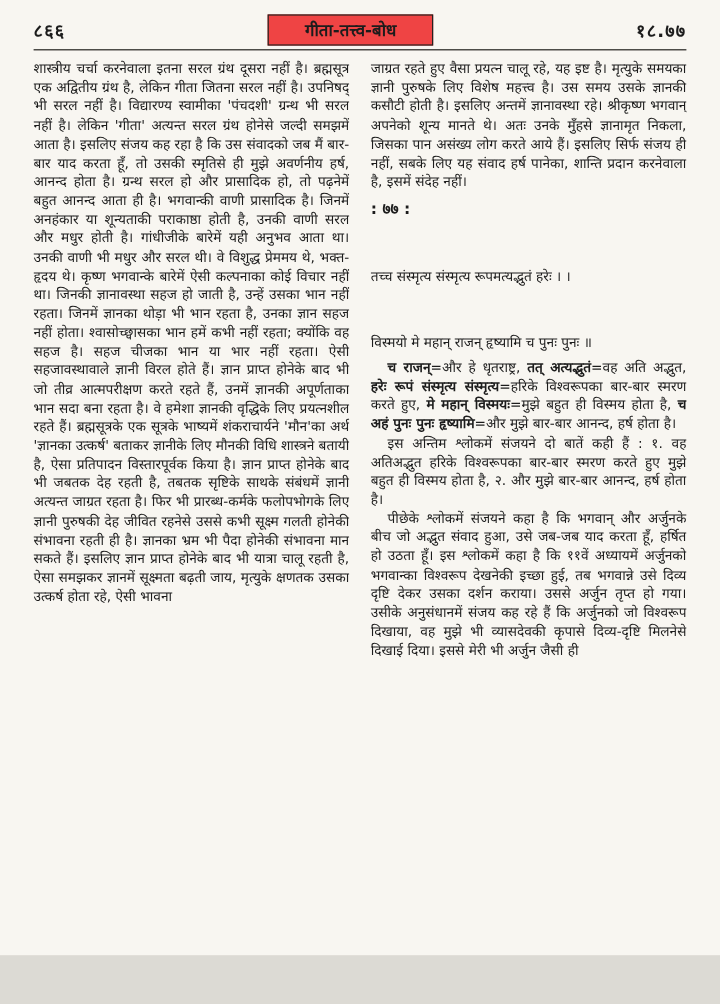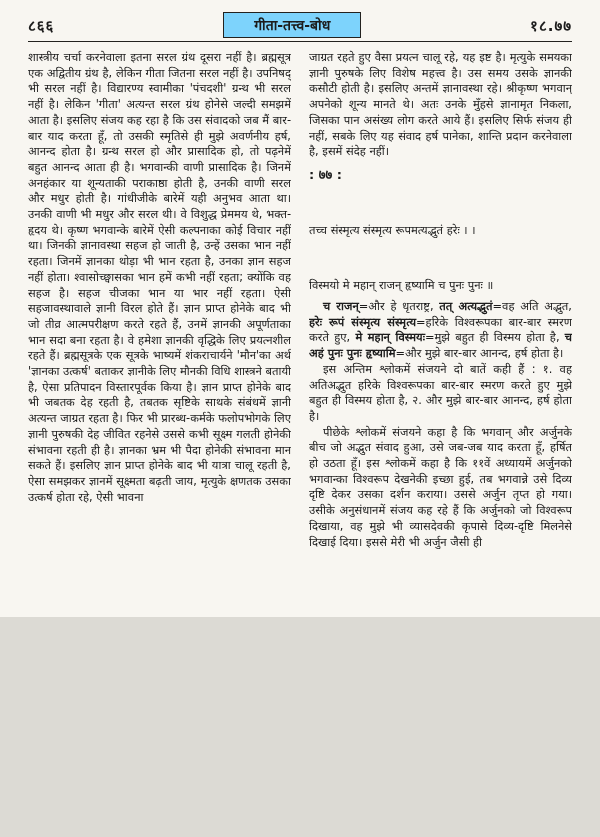--- a/index.html
+++ b/index.html
@@ -2,41 +2,41 @@
 <html lang="hi"><head>
 <meta charset="utf-8">
 <style>
   html,body { margin:0; padding:0; }
   body {
     background:#dcdad4;
     font-family:"DejaVu Sans", sans-serif;
   }
   .page {
     position:relative;
-    width:600px; height:617px;
+    width:600px; height:796px;
     margin:0 auto;
     background:#f8f6f1;
     color:#1c1c1c;
     box-sizing:border-box;
     padding:12px 28px 8px 28px;
     overflow:hidden;
   }
   .page-header {
     display:flex;
     align-items:center;
     justify-content:space-between;
     margin-bottom:3px;
   }
   .pageno { font-weight:bold; font-size:15px; letter-spacing:1px; }
   .title-box {
     border:1.5px solid #23221f;
     padding:2px 30px 3px 30px;
     font-weight:bold;
     font-size:14px;
-    background:#7dd3fc;
+    background:#ef4444;
   }
   .header-rule {
     border:none;
     border-top:1.5px solid #23221f;
     margin:2px 0 8px 0;
   }
   .columns {
     display:flex;
     gap:18px;
     height:758px;

